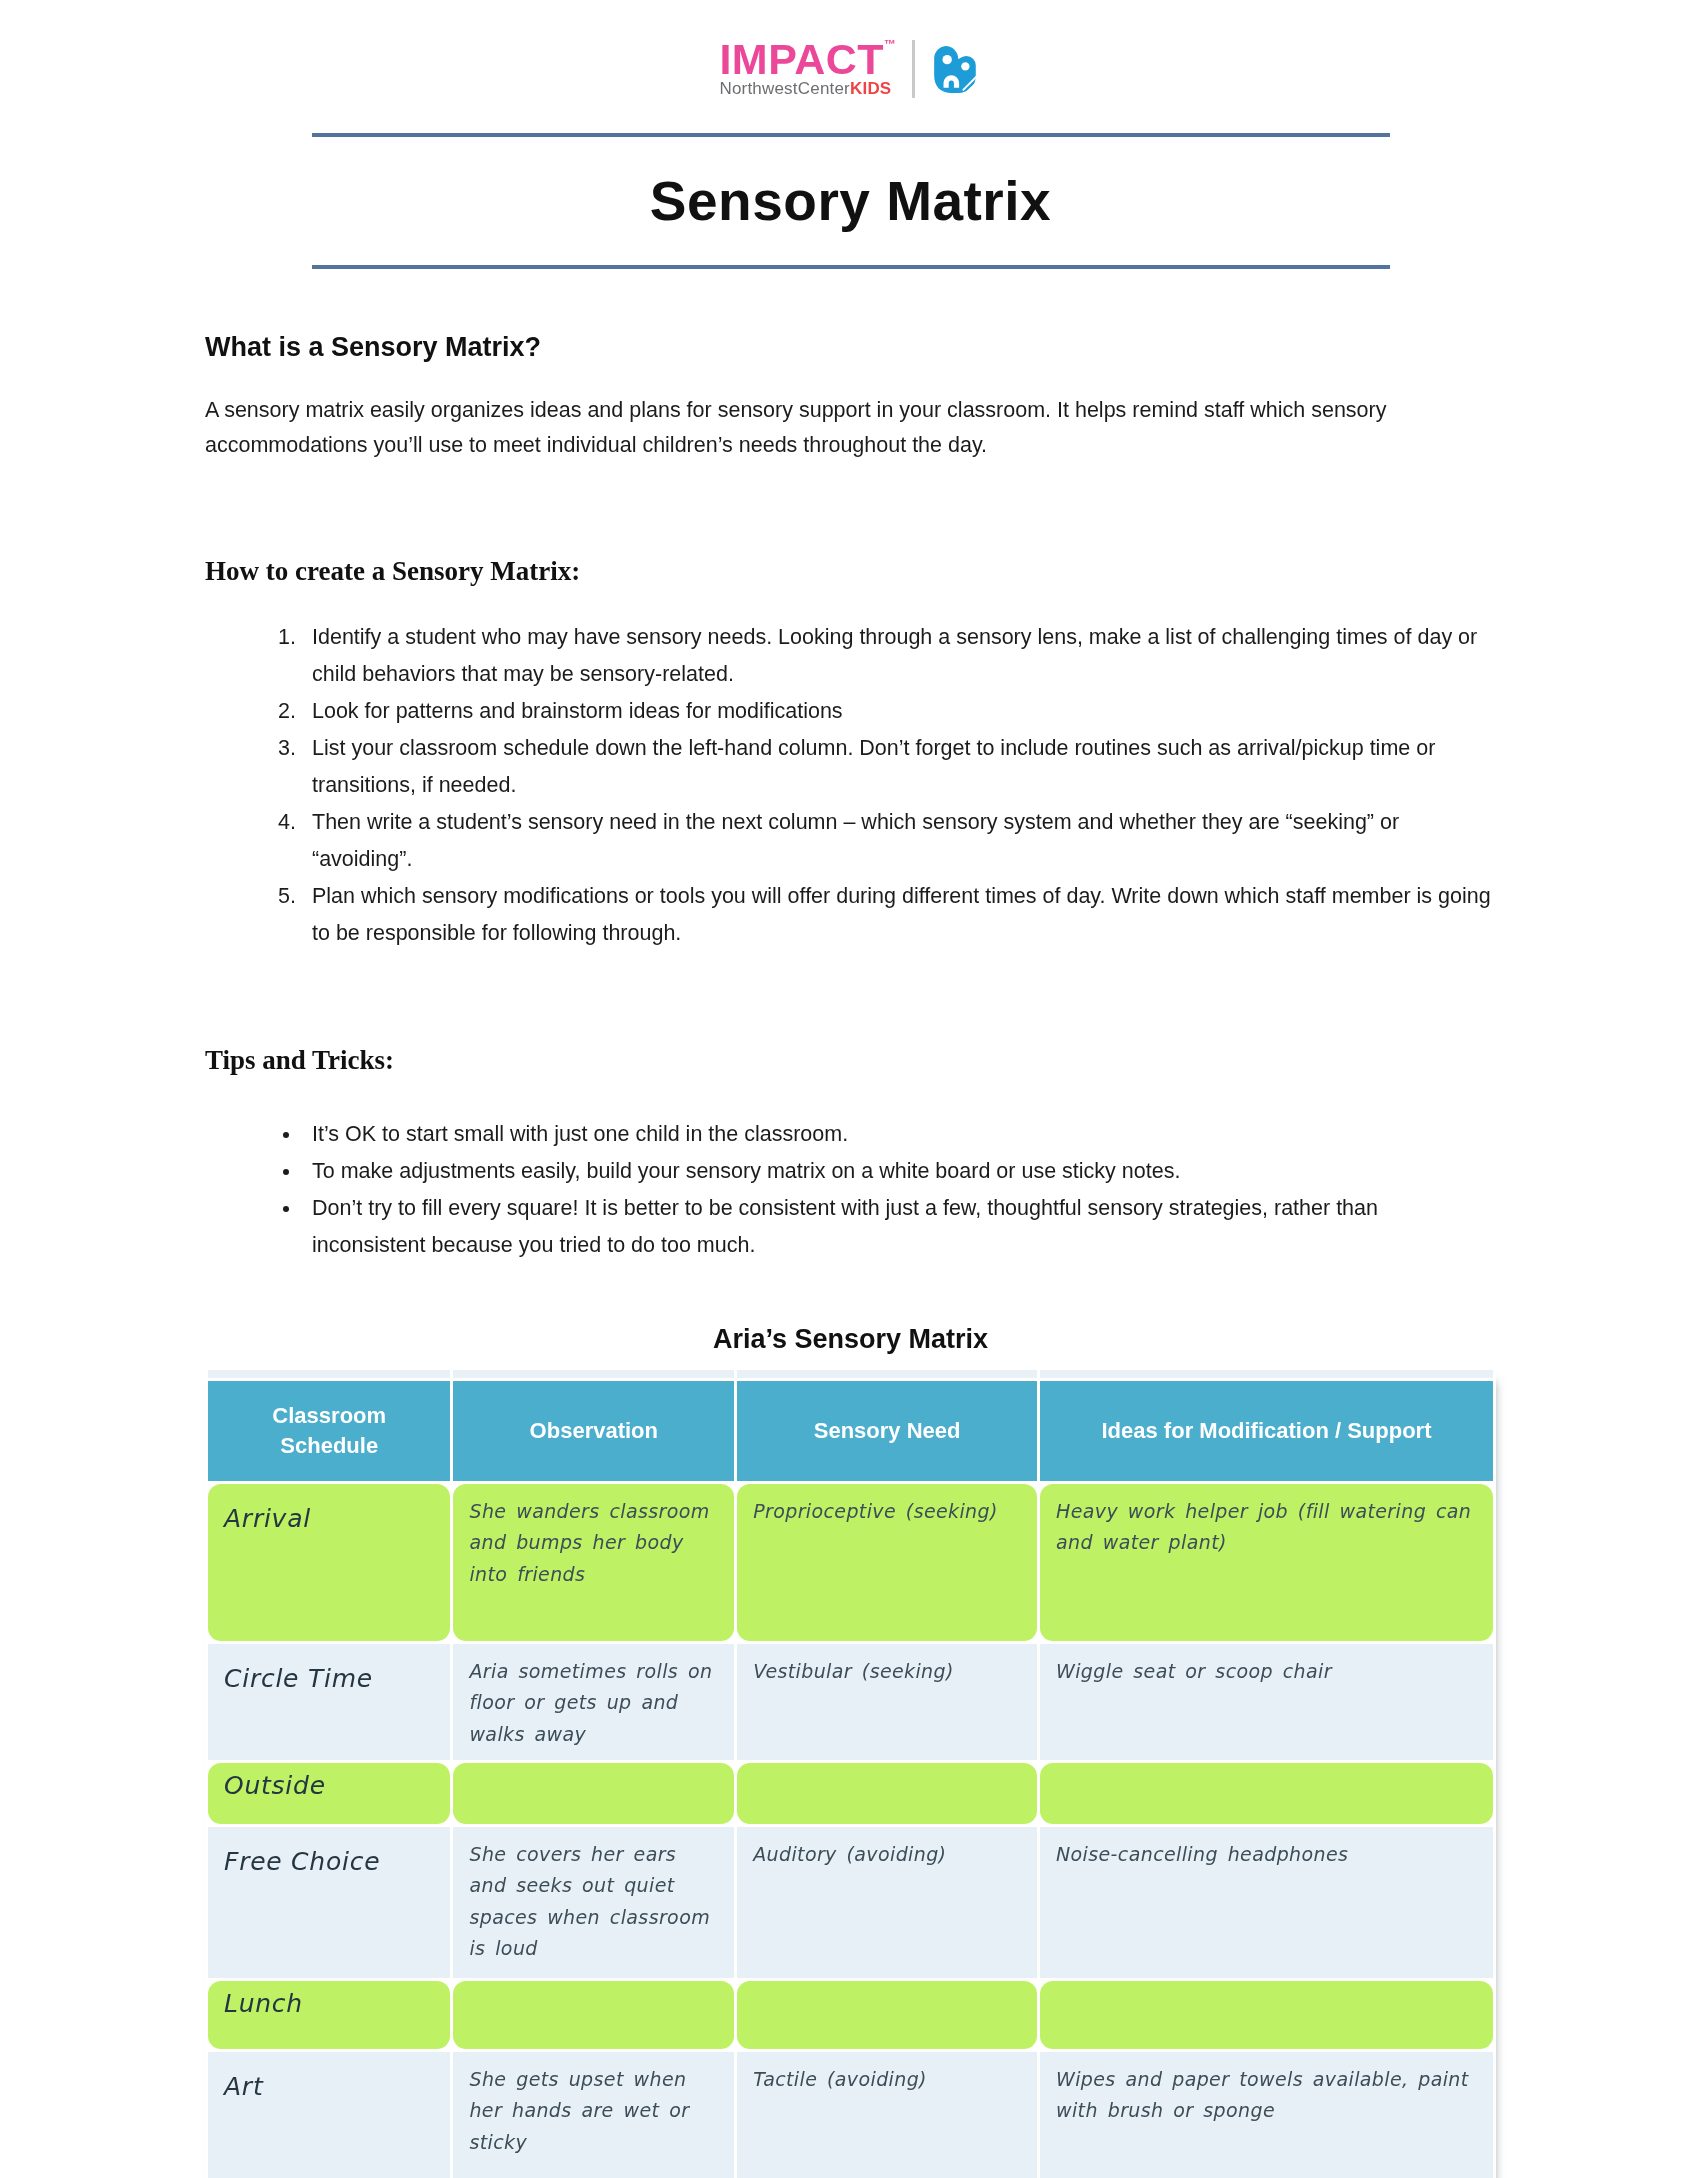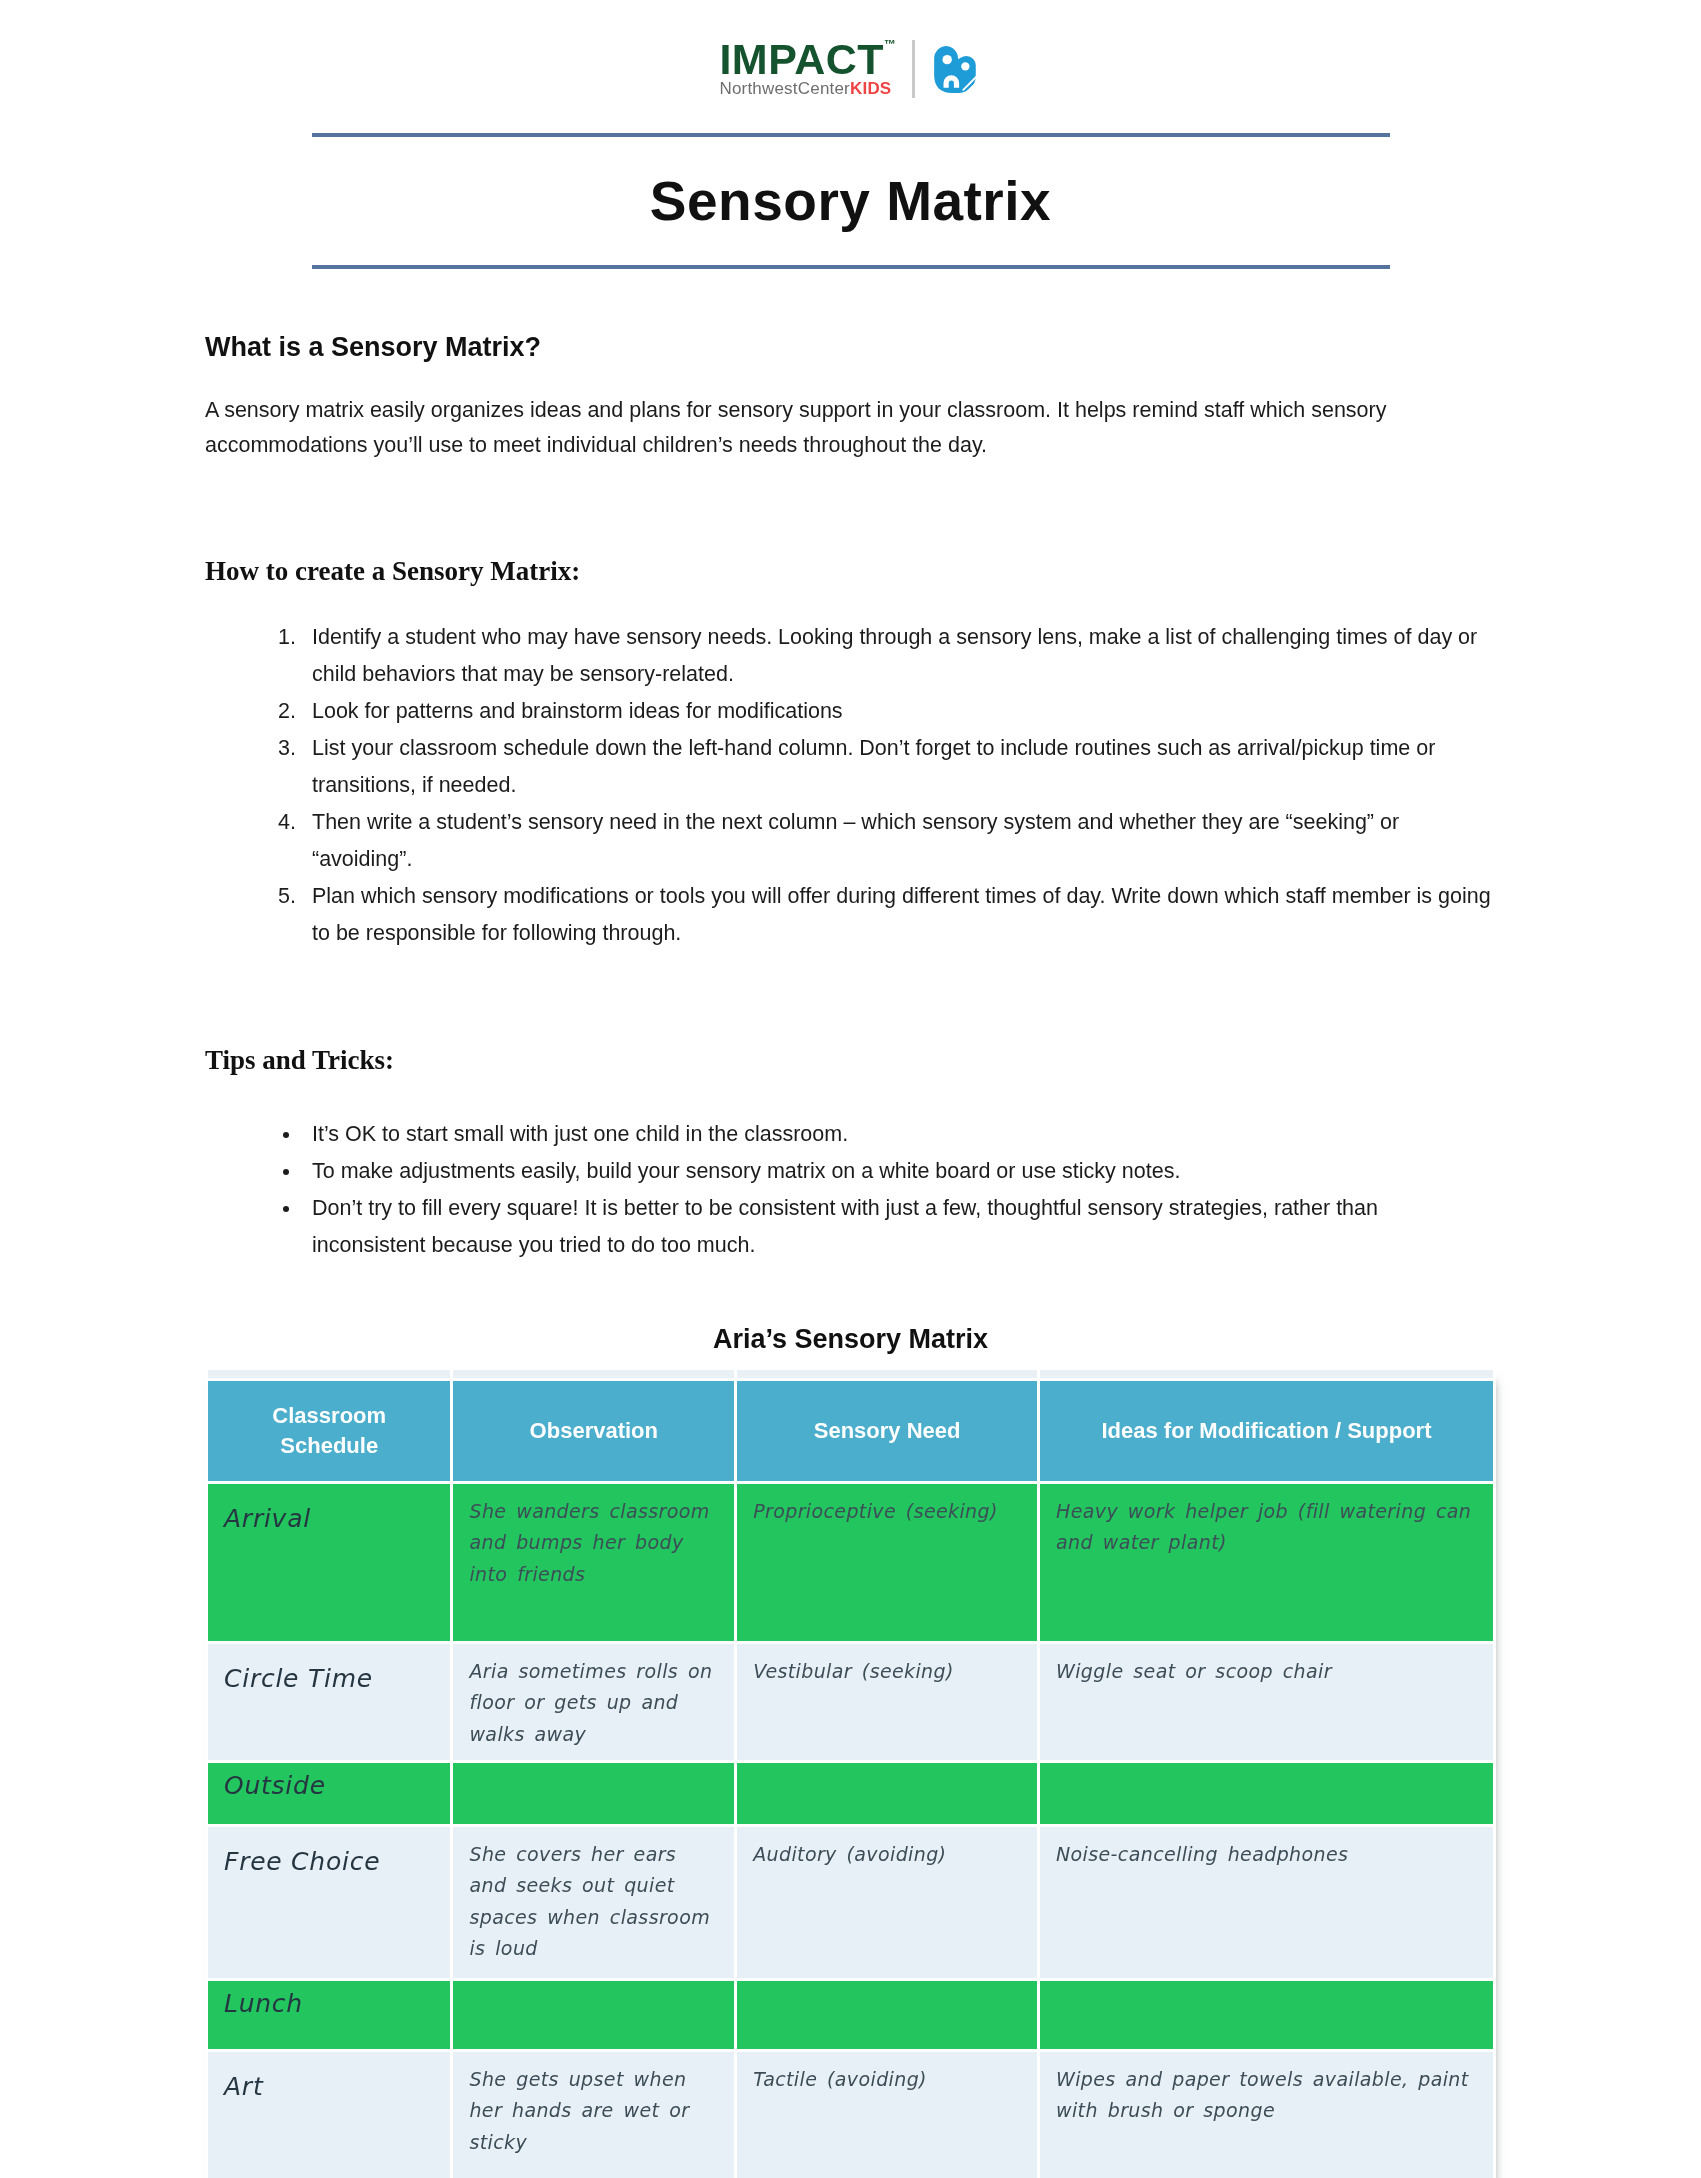--- a/index.html
+++ b/index.html
@@ -23,21 +23,21 @@
     display: flex;
     justify-content: center;
     align-items: center;
     gap: 15px;
   }
   .logo-text { text-align: left; line-height: 1; }
   .logo-brand {
     font-size: 43px;
     font-weight: 800;
     letter-spacing: 0.5px;
-    color: #14532d;
+    color: #ec4899;
     line-height: 0.85;
   }
   .logo-tm { font-size: 12px; vertical-align: top; font-weight: 700; position: relative; top: -2px; }
   .logo-sub {
     font-size: 17px;
     color: #6D6E71;
     letter-spacing: 0.2px;
     margin-top: 3px;
   }
   .logo-sub .kids { font-weight: 800; color: #ef4444; }
@@ -116,21 +116,21 @@
     font-size: 22px;
     font-weight: 700;
     line-height: 1.35;
     padding: 12px 14px;
     height: 76px;
     vertical-align: middle;
     text-align: center;
   }
   th.hdr-schedule { padding: 12px 34px; }
   td { vertical-align: top; }
-  tr.band-a td { background: #22c55e; }
+  tr.band-a td { background: #bef264; border-radius: 13px; }
   tr.band-b td { background: #E7F0F6; }
   td.schedule-cell {
     font-family: "DejaVu Sans", sans-serif;
     font-style: italic;
     font-size: 25px;
     color: #253642;
     padding: 20px 14px 6px 16px;
     letter-spacing: 0.03em;
   }
   td.hand {

